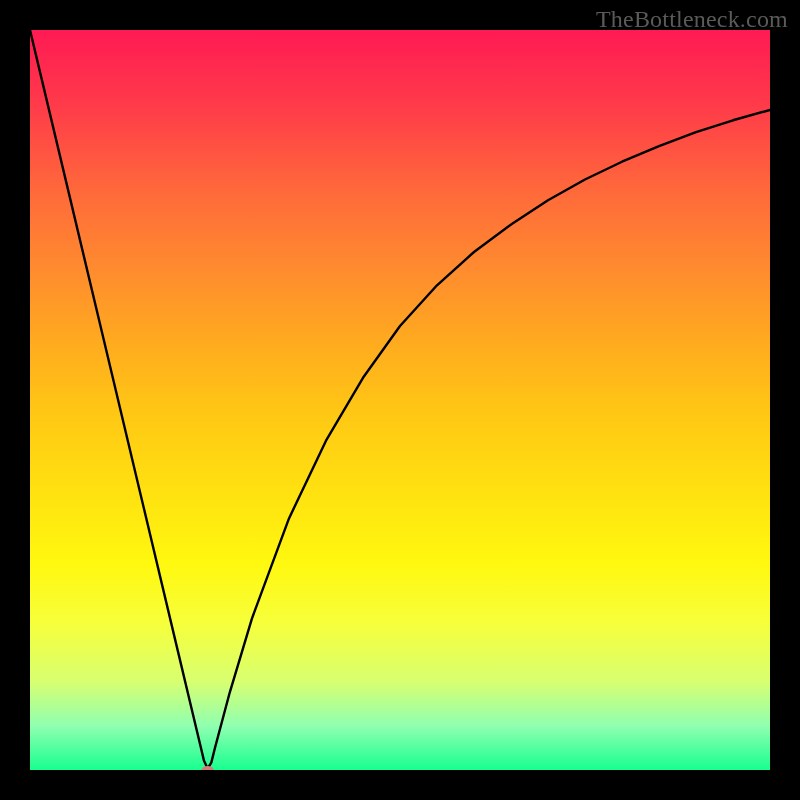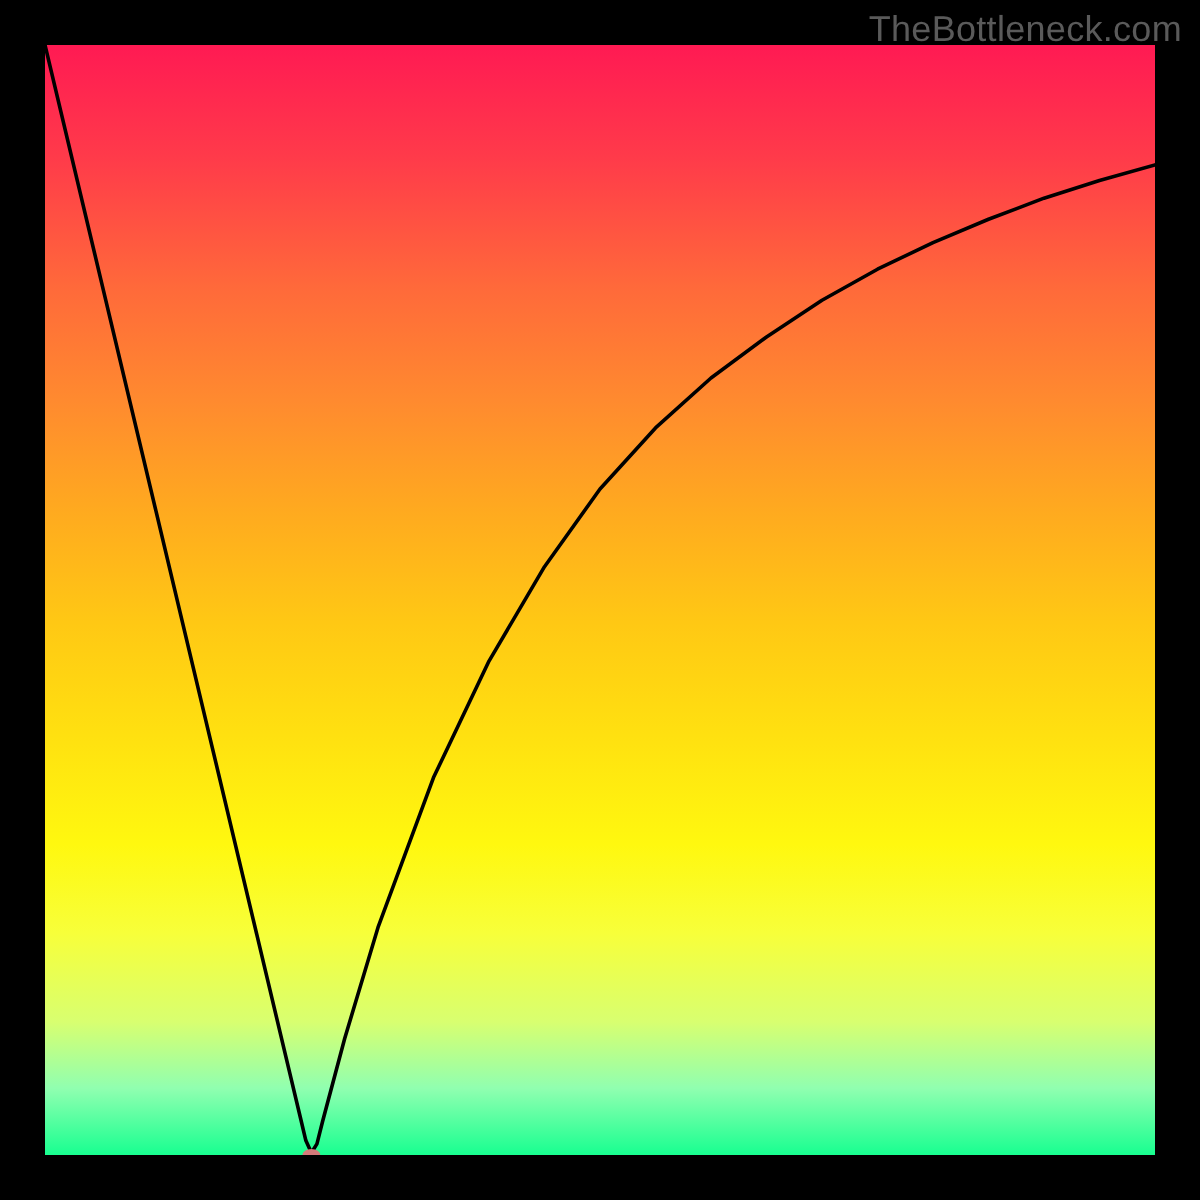--- a/index.html
+++ b/index.html
@@ -33,21 +33,21 @@
   }
   .plot-svg {
     position: absolute;
     left: 0; top: 0;
     width: 100%; height: 100%;
   }
   .watermark {
     position: absolute;
     top: 6px;
     right: 12px;
-    font-family: Liberation Sans, sans-serif;
+    font-family: Liberation Serif, serif;
     font-size: 24px;
     font-weight: 500;
     color: #5a5a5a;
     letter-spacing: 0.2px;
     user-select: none;
     text-align: center;
   }
 </style>
 </head>
 <body>

